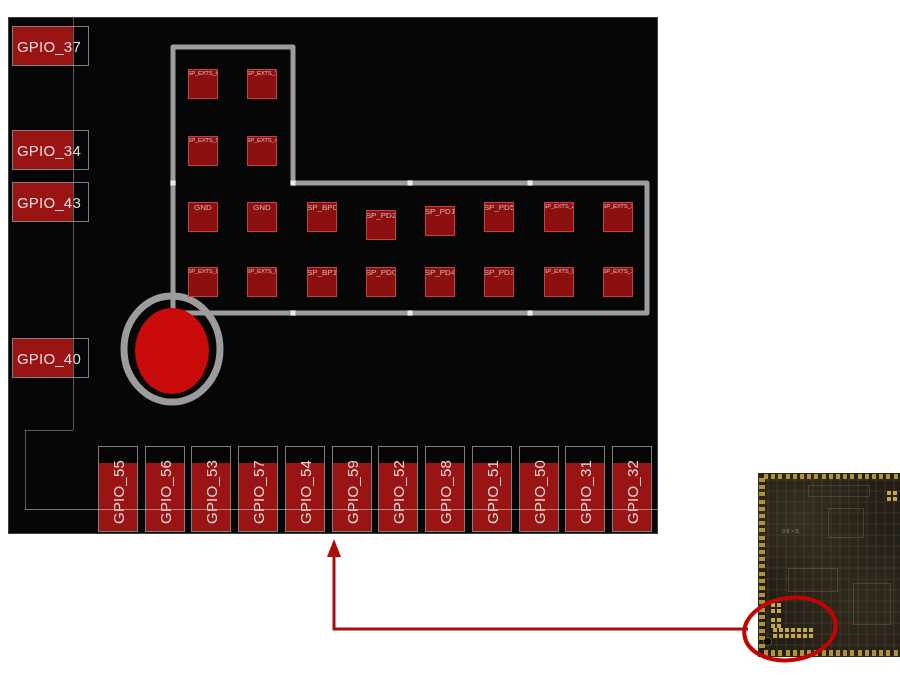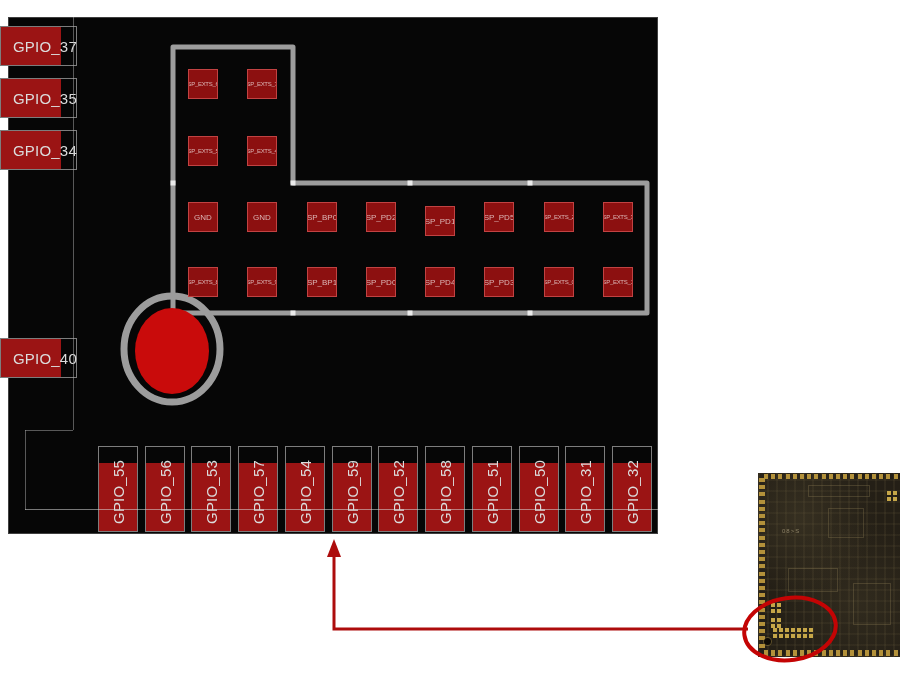--- a/index.html
+++ b/index.html
@@ -2,27 +2,27 @@
 <html><head>
 <meta charset="utf-8">
 <style>
   html,body{margin:0;padding:0;background:#ffffff;font-family:"Liberation Sans",sans-serif;}
   .stage{position:relative;width:900px;height:675px;background:#ffffff;overflow:hidden;}
 
   
   .board{position:absolute;left:8px;top:17px;width:650px;height:517px;background:#060606;border:1px solid #3f3f3f;box-sizing:border-box;}
 
   
-  .lpad{position:absolute;left:0;width:77px;height:40px;border:1px solid #7d7d7d;box-sizing:border-box;
+  .lpad{position:absolute;left:12px;width:77px;height:40px;border:1px solid #7d7d7d;box-sizing:border-box;
         background:linear-gradient(90deg,#9b1414 0 80%,#060606 80%);
-        display:flex;align-items:center;color:#dcdcdc;font-size:15px;letter-spacing:.2px;padding-left:12px;}
+        display:flex;align-items:center;color:#dcdcdc;font-size:15px;letter-spacing:.2px;padding-left:4px;}
 
   
   .gpad{position:absolute;width:30px;height:30px;background:#8c1010;border:1px solid #c14242;box-sizing:border-box;
-        display:flex;align-items:center;justify-content:center;color:#dcb6b6;font-size:8px;white-space:nowrap;overflow:hidden;}
+        display:flex;align-items:flex-start;justify-content:center;color:#dcb6b6;font-size:8px;white-space:nowrap;overflow:hidden;}
   .gpad.tiny{font-size:6px;letter-spacing:-0.3px;}
 
   
   .bpad{position:absolute;top:446px;width:40px;height:86px;border:1px solid #7d7d7d;box-sizing:border-box;
         background:linear-gradient(180deg,#060606 0 16px,#9b1414 16px);}
   .bpad span{position:absolute;left:50%;top:54%;transform:translate(-50%,-50%) rotate(-90deg);
         white-space:nowrap;color:#dcdcdc;font-size:15px;letter-spacing:.2px;}
 
   svg.layer{position:absolute;left:0;top:0;pointer-events:none;}
 
@@ -67,25 +67,25 @@
       <rect x="407.5" y="310.5" width="5" height="5"></rect>
       <rect x="527.5" y="310.5" width="5" height="5"></rect>
     </g>
     <ellipse cx="172" cy="351" rx="37" ry="43" fill="#c90b0b"></ellipse>
     <ellipse cx="172" cy="349" rx="48" ry="53" fill="none" stroke="#9c9c9c" stroke-width="7"></ellipse>
   </svg>
 
   <div class="lpad" style="top:26px">
       <span>GPIO_37</span>
     </div>
-  <div class="lpad" style="top:78px">
-      <span>GPIO_35</span>
-    </div>
   <div class="lpad" style="top:130px">
       <span>GPIO_34</span>
+    </div>
+  <div class="lpad" style="top:182px">
+      <span>GPIO_43</span>
     </div>
   <div class="lpad" style="top:338px">
       <span>GPIO_40</span>
     </div>
 
   <div class="edge-line" style="left:73px;top:17px;width:1px;height:413px"></div>
   <div class="edge-line" style="left:25px;top:430px;width:48px;height:1px"></div>
   <div class="edge-line" style="left:25px;top:430px;width:1px;height:80px"></div>
 
   <div class="gpad tiny" style="left:188px;top:69px">
@@ -103,21 +103,21 @@
 
   <div class="gpad" style="left:188px;top:202px">
       <span>GND</span>
     </div>
   <div class="gpad" style="left:247px;top:202px">
       <span>GND</span>
     </div>
   <div class="gpad" style="left:307px;top:202px">
       <span>SP_BP0</span>
     </div>
-  <div class="gpad" style="left:366px;top:202px">
+  <div class="gpad" style="left:366px;top:210px">
       <span>SP_PD2</span>
     </div>
   <div class="gpad" style="left:425px;top:206px">
       <span>SP_PD1</span>
     </div>
   <div class="gpad" style="left:484px;top:202px">
       <span>SP_PD5</span>
     </div>
   <div class="gpad tiny" style="left:544px;top:202px">
       <span>SP_EXTS_2</span>

